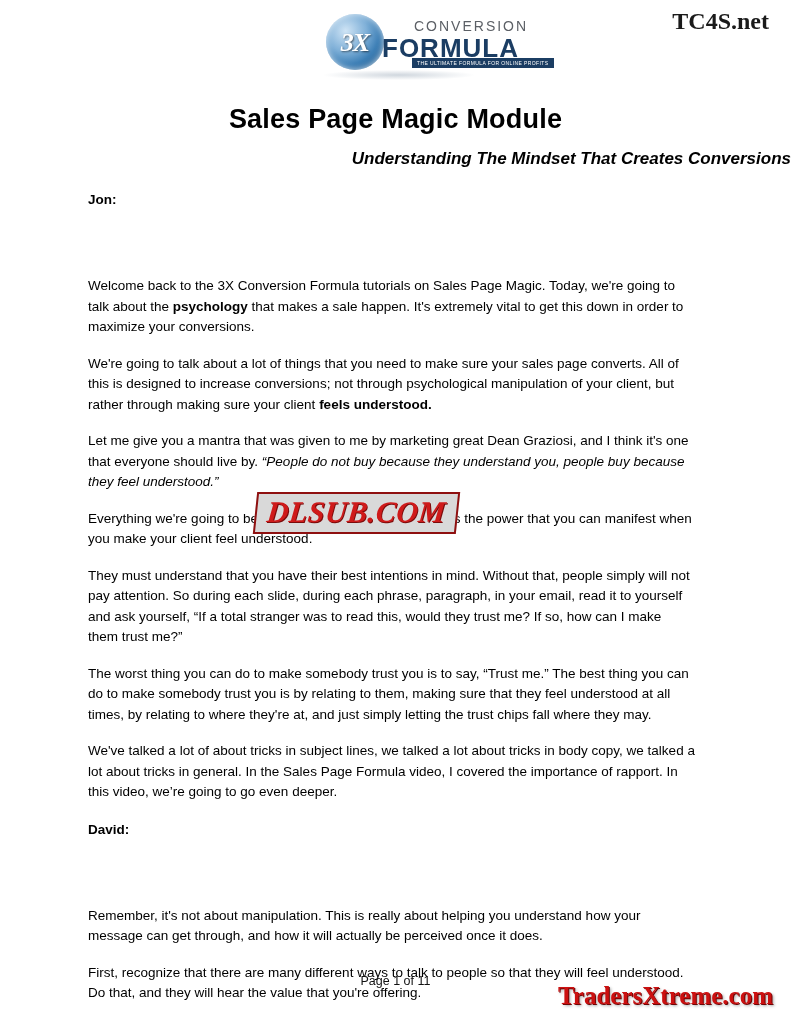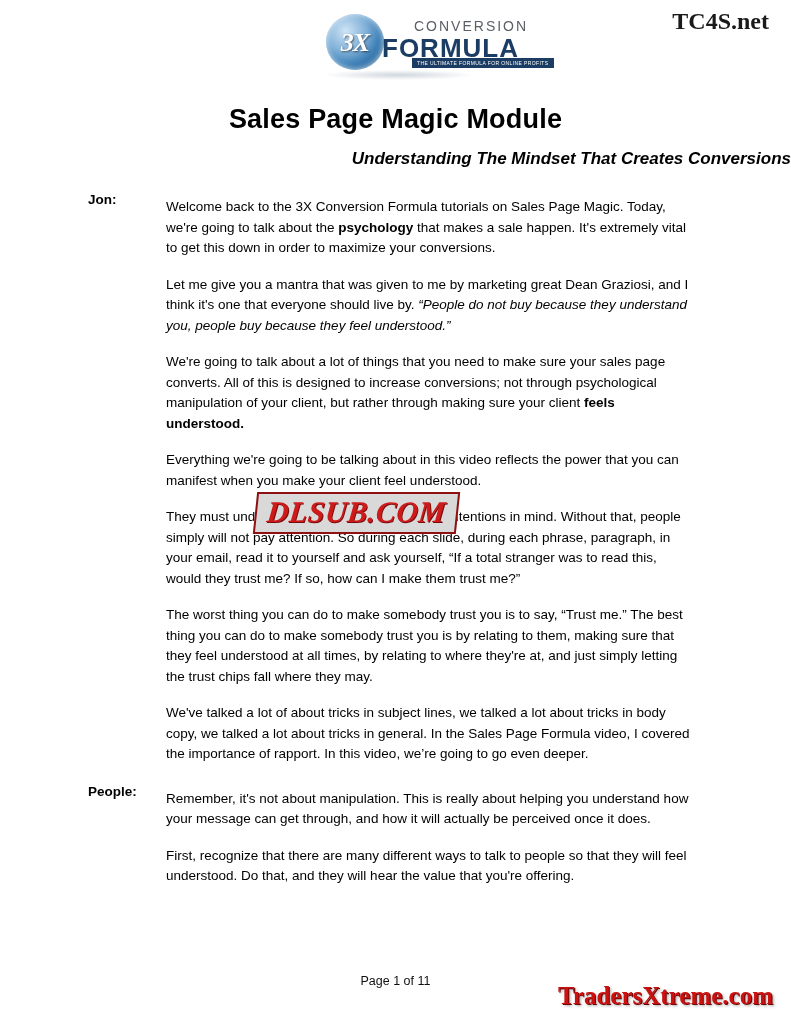--- a/index.html
+++ b/index.html
@@ -140,20 +140,21 @@
 
   
   .transcript {
     margin-top: 20px;
     padding: 0 96px 0 88px;
   }
   .turn {
     display: flex;
     align-items: flex-start;
     margin-bottom: 0;
+    flex-direction: column;
   }
   .speaker {
     width: 78px;
     flex: 0 0 78px;
     font-size: 13.5px;
     font-weight: bold;
     line-height: 20px;
     padding-top: 1px;
   }
   .blocks {
@@ -232,30 +233,30 @@
   </div>
 
   <div class="doc-title">Sales Page Magic Module</div>
   <div class="doc-subsubtitle">Understanding The Mindset That Creates Conversions</div>
 
   <div class="transcript">
       <div class="turn">
         <div class="speaker">Jon:</div>
         <div class="blocks">
           <p class="para"><span>Welcome back to the 3X Conversion Formula tutorials on Sales Page Magic. Today, we're going to talk about the </span><span class="b">psychology</span><span> that makes a sale happen.  It's extremely vital to get this down in order to maximize your conversions.</span></p>
+          <p class="para"><span>We're going to talk about a lot of things that you need to make sure your sales page converts. All of this is designed to increase conversions; not through psychological manipulation of your client, but rather through making sure your client </span><span class="b">feels understood.</span></p>
           <p class="para"><span>Let me give you a mantra that was given to me by marketing great Dean Graziosi, and I think it's one that everyone should live by.  </span><span class="i">“People do not buy because they understand you, people buy because they feel understood.”</span></p>
-          <p class="para"><span>We're going to talk about a lot of things that you need to make sure your sales page converts. All of this is designed to increase conversions; not through psychological manipulation of your client, but rather through making sure your client </span><span class="b">feels understood.</span></p>
           <p class="para"><span>Everything we're going to be talking about in this video reflects the power that you can manifest when you make your client feel understood.</span></p>
           <p class="para"><span>They must understand that you have their best intentions in mind.  Without that, people simply will not pay attention.  So during each slide, during each phrase, paragraph, in your email, read it to yourself and ask yourself, “If a total stranger was to read this, would they trust me?  If so, how can I make them trust me?”</span></p>
           <p class="para"><span>The worst thing you can do to make somebody trust you is to say, “Trust me.”  The best thing you can do to make somebody trust you is by relating to them, making sure that they feel understood at all times, by relating to where they're at, and just simply letting the trust chips fall where they may.</span></p>
           <p class="para"><span>We've talked a lot of about tricks in subject lines, we talked a lot about tricks in body copy, we talked a lot about tricks in general.  In the Sales Page Formula video, I covered the importance of rapport. In this video, we’re going to go even deeper.</span></p>
         </div>
       </div>
       <div class="turn">
-        <div class="speaker">People:</div>
+        <div class="speaker">David:</div>
         <div class="blocks">
           <p class="para"><span>Remember, it's not about manipulation.  This is really about helping you understand how your message can get through, and how it will actually be perceived once it does.</span></p>
           <p class="para"><span>First, recognize that there are many different ways to talk to people so that they will feel understood. Do that, and they will hear the value that you're offering.</span></p>
         </div>
       </div>
     </div>
 
   <div class="watermark-dlsub">DLSUB.COM</div>
   <div class="watermark-txm">TradersXtreme.com</div>
 

